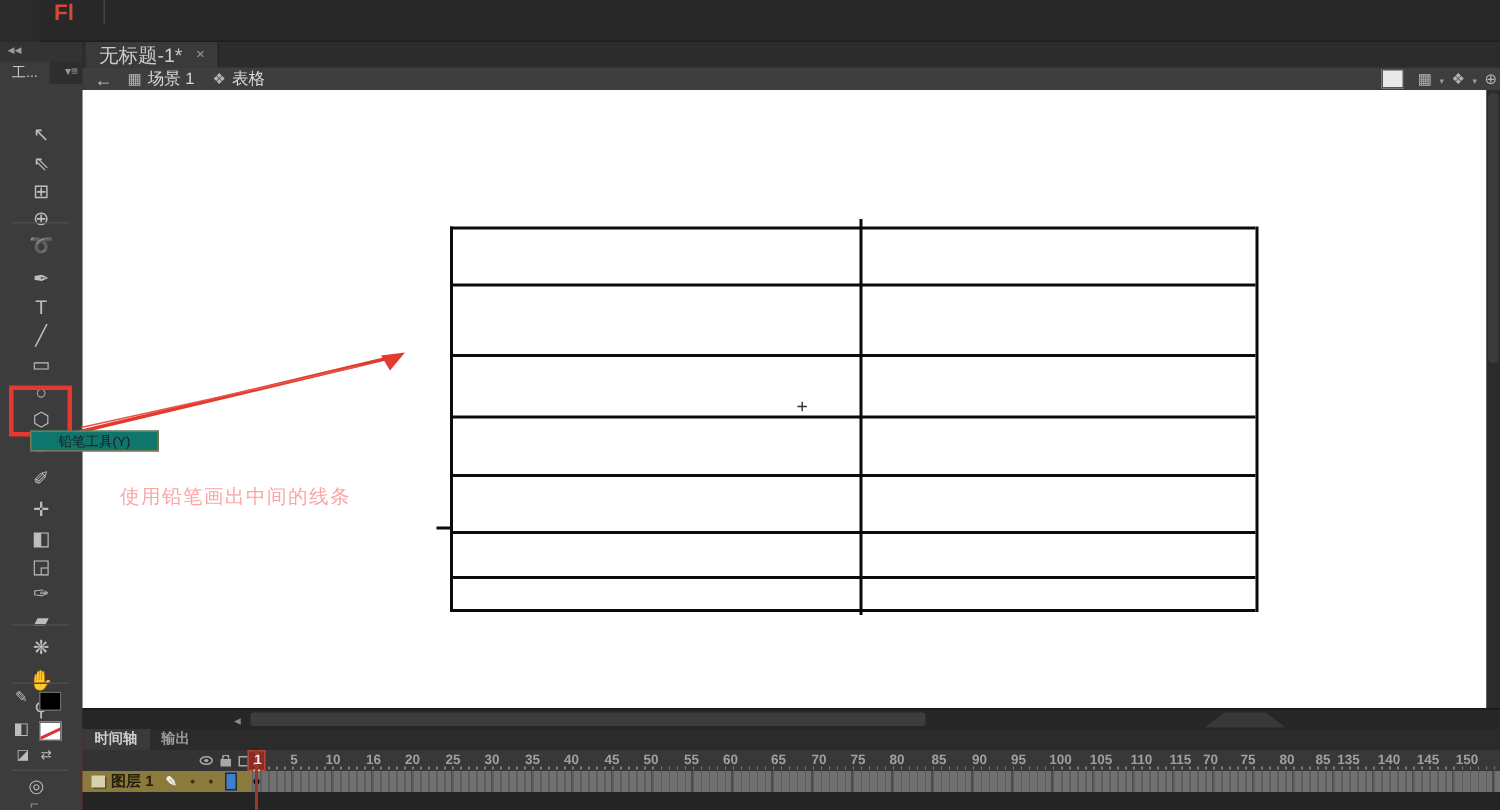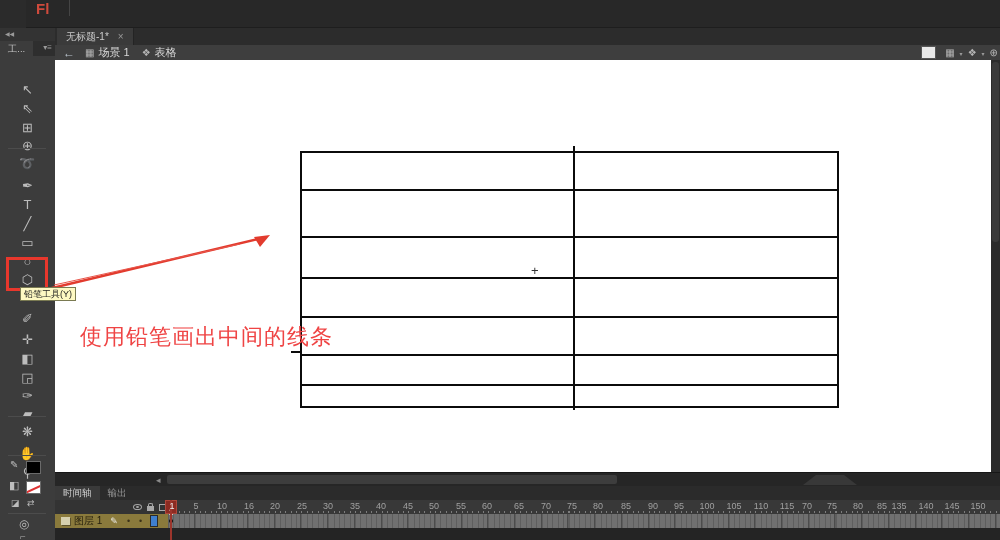--- a/index.html
+++ b/index.html
@@ -22,21 +22,21 @@
   .tool-div{position:absolute;left:8px;width:38px;height:1px;background:#4c4c4c;}
   .swatch{position:absolute;width:15px;height:13px;border:1px solid #6a6a6a;box-sizing:border-box;}
   #stroke-swatch{left:26px;top:433px;background:#000;}
   #fill-swatch{left:26px;top:453px;background:#fff;overflow:hidden;}
   #fill-swatch:before{content:"";position:absolute;left:-2px;top:5px;width:22px;height:2px;background:#d33;transform:rotate(-25deg);}
   .mini-glyph{position:absolute;color:#bdbdbd;font-size:11px;}
   
   #tabbar{position:absolute;left:55px;top:28px;width:945px;height:17px;background:#2c2c2c;}
   #doc-tab{position:absolute;left:2px;top:0;height:17px;background:#3a3a3a;display:flex;align-items:center;
            padding:0 9px;border-right:1px solid #242424;}
-  #doc-tab-title{color:#cccccc;font-size:10px;}
+  #doc-tab-title{color:#cccccc;font-size:13px;}
   #doc-tab-close{color:#999;font-size:10px;margin-left:9px;}
   #editbar{position:absolute;left:55px;top:45px;width:945px;height:15px;background:#3e3e3e;border-bottom:1px solid #2a2a2a;
            display:flex;align-items:center;font-size:11px;color:#d8d8d8;}
   #editbar .ico{color:#b5b5b5;font-size:10px;margin:0 4px;}
   #back-arrow{color:#b9c2cb;font-weight:bold;font-size:12px;margin:0 6px 0 8px;}
   #editbar-right{position:absolute;right:2px;top:0;height:15px;display:flex;align-items:center;}
   #zoom-box{width:13px;height:11px;background:#e9e9e9;border:1px solid #555;margin-right:5px;}
   .caret{color:#9a9a9a;font-size:6px;margin:2px 1px 0 1px;}
   
   #stage{position:absolute;left:55px;top:60px;width:936px;height:412px;background:#ffffff;}
@@ -45,26 +45,26 @@
   #hscroll{position:absolute;left:55px;top:472px;width:945px;height:14px;background:#262626;border-top:1px solid #171717;}
   #hscroll-arrow{position:absolute;left:101px;top:1px;color:#8a8a8a;font-size:9px;line-height:12px;}
   #hscroll-thumb{position:absolute;left:112px;top:2px;width:450px;height:9px;background:#3d3d3d;border-radius:2px;}
   #hscroll-grip{position:absolute;left:748px;top:2px;width:28px;height:0;border-bottom:10px solid #383838;
                 border-left:13px solid transparent;border-right:13px solid transparent;}
   
   .tline{position:absolute;background:#0b0b0b;}
   #plus-cursor{position:absolute;color:#333;font-size:13px;font-weight:normal;}
   
   #anno-box{position:absolute;border:3px solid #e8372c;background:transparent;}
-  #tooltip{position:absolute;background:#fef9c3;border:1px solid #7a7a52;color:#1d1d1d;font-size:9px;
-           line-height:12px;padding:0 3px;white-space:nowrap;}
-  #anno-text{position:absolute;color:#ef4444;font-size:22px;font-family:Liberation Mono, monospace;white-space:nowrap;letter-spacing:1px;}
+  #tooltip{position:absolute;background:#0f766e;border:1px solid #7a7a52;color:#1d1d1d;font-size:9px;
+           line-height:12px;padding:0 18px;white-space:nowrap;}
+  #anno-text{position:absolute;color:#fca5a5;font-size:13px;font-family:Liberation Mono, monospace;white-space:nowrap;letter-spacing:1px;}
   #anno-arrow{position:absolute;overflow:visible;}
   
-  #timeline{position:absolute;left:55px;top:486px;width:945px;height:54px;background:#b91c1c;}
+  #timeline{position:absolute;left:55px;top:486px;width:945px;height:54px;background:#b91c1c;font-weight:bold;}
   #tl-tabs{position:absolute;left:0;top:0;width:945px;height:14px;background:#2b2b2b;display:flex;}
   .tl-tab{height:14px;line-height:14px;font-size:9.5px;padding:0 8px;color:#9a9a9a;}
   .tl-tab.active{background:#3a3a3a;color:#d0d0d0;}
   #tl-header{position:absolute;left:0;top:14px;width:945px;height:14px;background:#333;}
   #tl-ruler{position:absolute;left:113px;top:14px;width:832px;height:14px;background:#383838;}
   #tl-ruler-ticks{position:absolute;left:0;bottom:1px;width:832px;height:2px;
       background:repeating-linear-gradient(90deg,#7e7e7e 0 1px,transparent 1px 5.34px);}
   .ruler-label{position:absolute;top:1px;color:#a0a0a0;font-size:9px;transform:translateX(-50%);}
   .ruler-label.current{color:#eee;z-index:3;}
   

